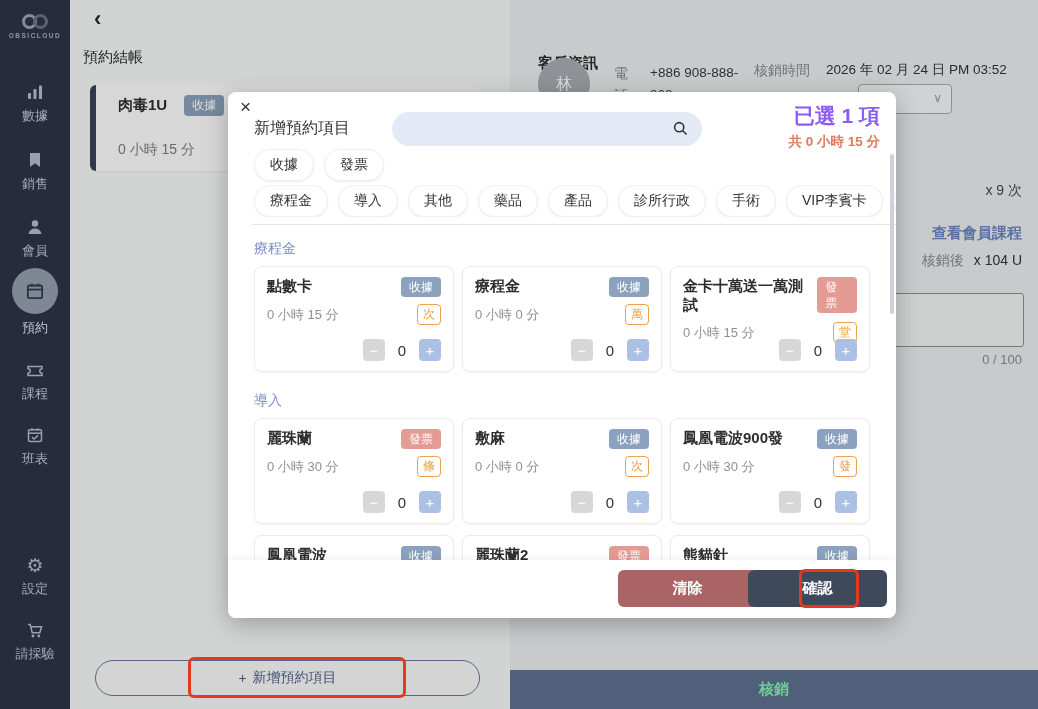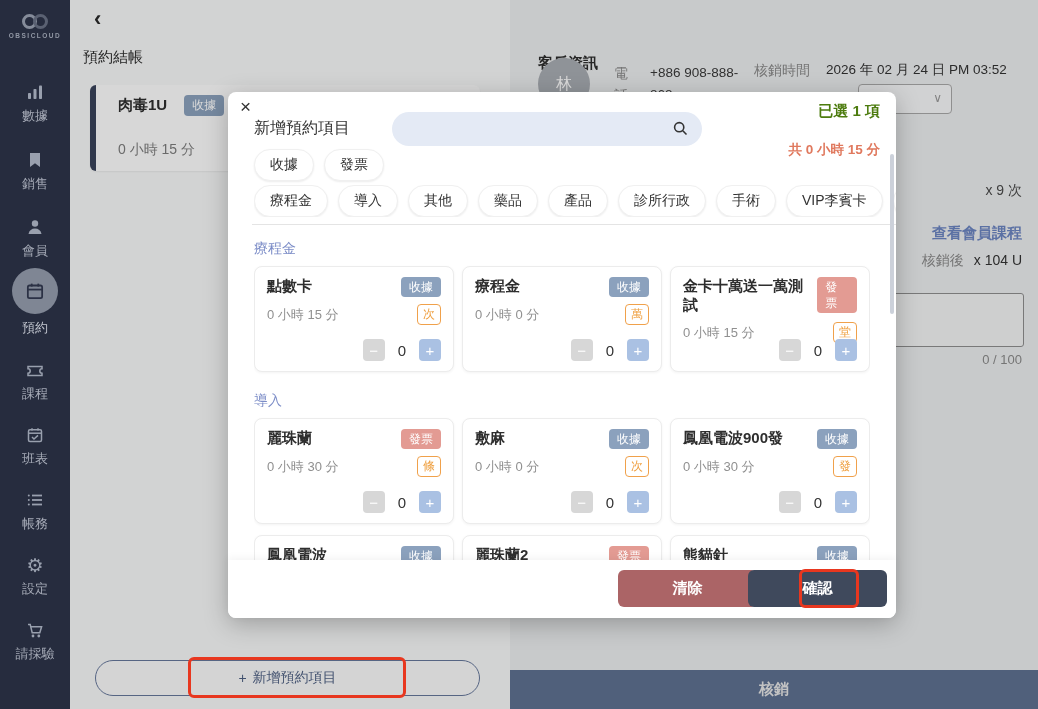--- a/index.html
+++ b/index.html
@@ -45,35 +45,35 @@
   .redeem-value { position:absolute; left:316px; top:61px; font-size:13.5px; color:#333; white-space:nowrap; }
   .verifier-select { position:absolute; left:348px; top:84px; width:94px; height:30px; border:1px solid #a9a9a9; border-radius:4px; background:rgba(255,255,255,0.55); cursor:pointer; }
   .verifier-select .chev { position:absolute; right:9px; top:6px; color:#999; font-size:12px; }
   .times-text { position:absolute; right:16px; top:182px; font-size:14px; color:#4a4a4a; }
   .courses-link { position:absolute; right:16px; top:224px; font-size:15px; font-weight:bold; color:#6c85c1; cursor:pointer; }
   .after-row { position:absolute; right:16px; top:252px; font-size:14px; }
   .after-row .lab { color:#8a8a8a; margin-right:10px; }
   .after-row .val { color:#333; }
   .note-area { position:absolute; right:14px; top:293px; width:390px; height:54px; border:1px solid #8f8f8f; border-radius:3px; background:rgba(255,255,255,0.35); resize:none; }
   .note-counter { position:absolute; right:16px; top:352px; font-size:13px; color:#8a8a8a; }
-  .redeem-btn { position:absolute; left:0; bottom:0; width:100%; height:39px; background:#5e7191; color:#e5e5e5; font-size:15px; font-weight:bold; display:flex; align-items:center; justify-content:center; cursor:pointer; }
+  .redeem-btn { position:absolute; left:0; bottom:0; width:100%; height:39px; background:#5e7191; color:#86efac; font-size:15px; font-weight:bold; display:flex; align-items:center; justify-content:center; cursor:pointer; }
 
   
   .dim { position:absolute; left:70px; top:0; width:968px; height:709px; background:rgba(0,0,0,0.15); z-index:10; pointer-events:none; }
 
   
   .modal { position:absolute; left:228px; top:92px; width:668px; height:526px; background:#fff; border-radius:8px; box-shadow:0 6px 24px rgba(0,0,0,0.25); z-index:20; }
   .modal-close { position:absolute; left:12px; top:5px; font-size:19px; color:#333; cursor:pointer; line-height:1; }
   .modal-title { position:absolute; left:26px; top:26px; font-size:16px; color:#333; }
   .search-wrap { position:absolute; left:164px; top:20px; width:310px; height:34px; background:#e4eaf5; border-radius:17px; }
   .search-input { position:absolute; left:16px; top:0; width:260px; height:34px; border:none; background:transparent; outline:none; font-size:14px; color:#333; }
   .search-icon { position:absolute; right:13px; top:8px; }
   .modal-stats { position:absolute; right:16px; top:10px; text-align:right; }
-  .stat-selected { font-size:15px; font-weight:bold; color:#4d7c0f; }
-  .stat-total { margin-top:20px; font-size:13.5px; font-weight:bold; color:#e0795e; }
+  .stat-selected { font-size:21px; font-weight:bold; color:#8b5cf6; }
+  .stat-total { margin-top:3px; font-size:13.5px; font-weight:bold; color:#e0795e; }
   .chip { display:inline-flex; align-items:center; justify-content:center; padding:6px 15px; background:#fff; border:1px solid #f0f0f0; box-shadow:0 1px 2px rgba(0,0,0,0.08); border-radius:16px; font-size:14px; color:#333; white-space:nowrap; cursor:pointer; }
   .type-chips { position:absolute; left:26px; top:57px; display:flex; gap:10px; }
   .cat-chips { position:absolute; left:26px; top:93px; right:0; height:32px; display:flex; gap:10px; overflow:hidden; }
   .chips-divider { position:absolute; left:24px; right:0; top:132px; height:1px; background:#e4e4e4; }
   .modal-scrollbar { position:absolute; right:2px; top:62px; width:4px; height:160px; background:#ccd1da; border-radius:2px; cursor:pointer; }
   .modal-body { position:absolute; left:26px; right:26px; top:140px; bottom:58px; overflow:hidden; }
   .section-label { margin:8px 0 8px; font-size:14px; color:#7b8cc7; }
   .section-label.later { margin-top:20px; }
   .cards-grid { display:grid; grid-template-columns:repeat(3,1fr); gap:8px; }
   .cards-grid.partial { margin-top:11px; }
@@ -171,33 +171,20 @@
             <rect x="3.5" y="4.8" width="13" height="11.7" rx="1.5"></rect>
             <line x1="3.5" y1="8.2" x2="16.5" y2="8.2"></line>
             <line x1="7" y1="3.2" x2="7" y2="5.6"></line>
             <line x1="13" y1="3.2" x2="13" y2="5.6"></line>
             <path d="M7 12l2 2 4-3.6"></path>
           </svg>
       </div>
       <div class="lbl">班表</div>
     </div>
 
-    <div class="nav" style="top:488px">
-      <div class="ic">
-        <svg width="20" height="20" viewBox="0 0 20 20" stroke="#99a0ae" stroke-width="1.8" fill="#99a0ae">
-            <circle cx="3.8" cy="5.5" r="1" stroke="none"></circle>
-            <circle cx="3.8" cy="10" r="1" stroke="none"></circle>
-            <circle cx="3.8" cy="14.5" r="1" stroke="none"></circle>
-            <line x1="7" y1="5.5" x2="17" y2="5.5"></line>
-            <line x1="7" y1="10" x2="17" y2="10"></line>
-            <line x1="7" y1="14.5" x2="17" y2="14.5"></line>
-          </svg>
-      </div>
-      <div class="lbl">帳務</div>
-    </div>
 
     <div class="nav" style="top:553px">
       <div class="ic gear-glyph">⚙</div>
       <div class="lbl">設定</div>
     </div>
 
     <div class="nav" style="top:618px">
       <div class="ic">
         <svg width="20" height="20" viewBox="0 0 20 20" fill="none" stroke="#99a0ae" stroke-width="1.5">
             <path d="M3 4.5h2.2l2 8.2h7.6l1.8-6H6"></path>

